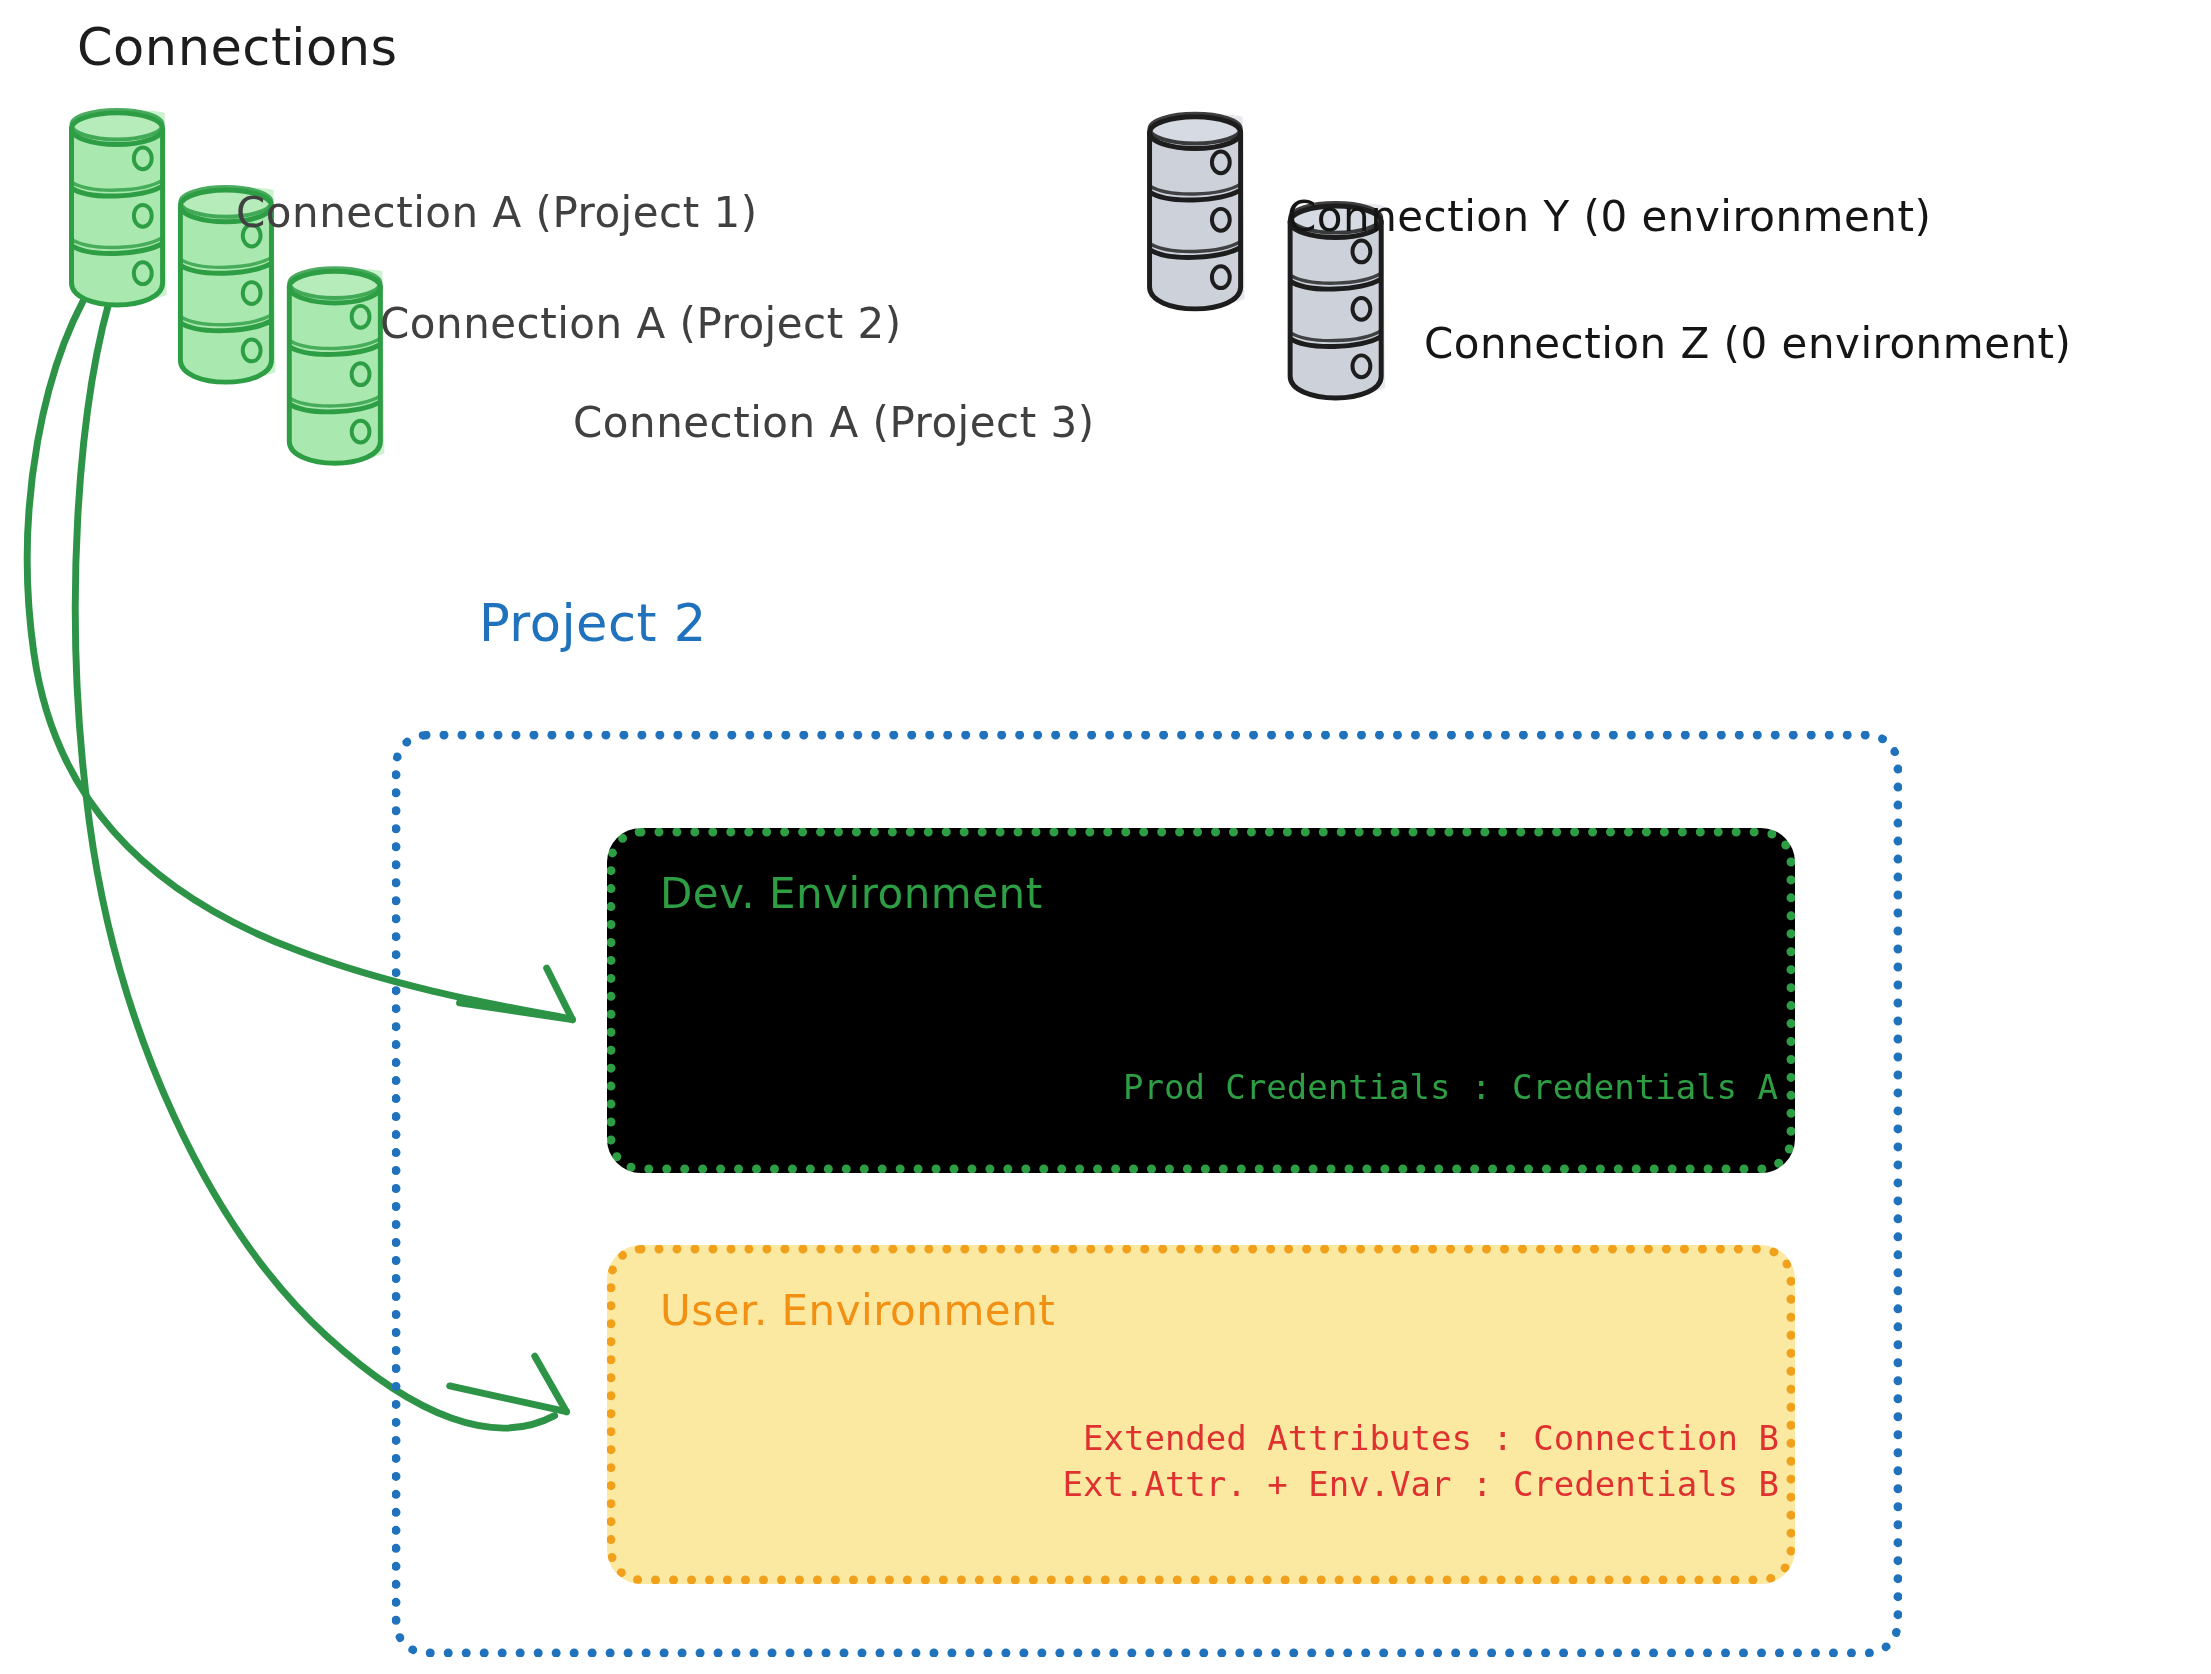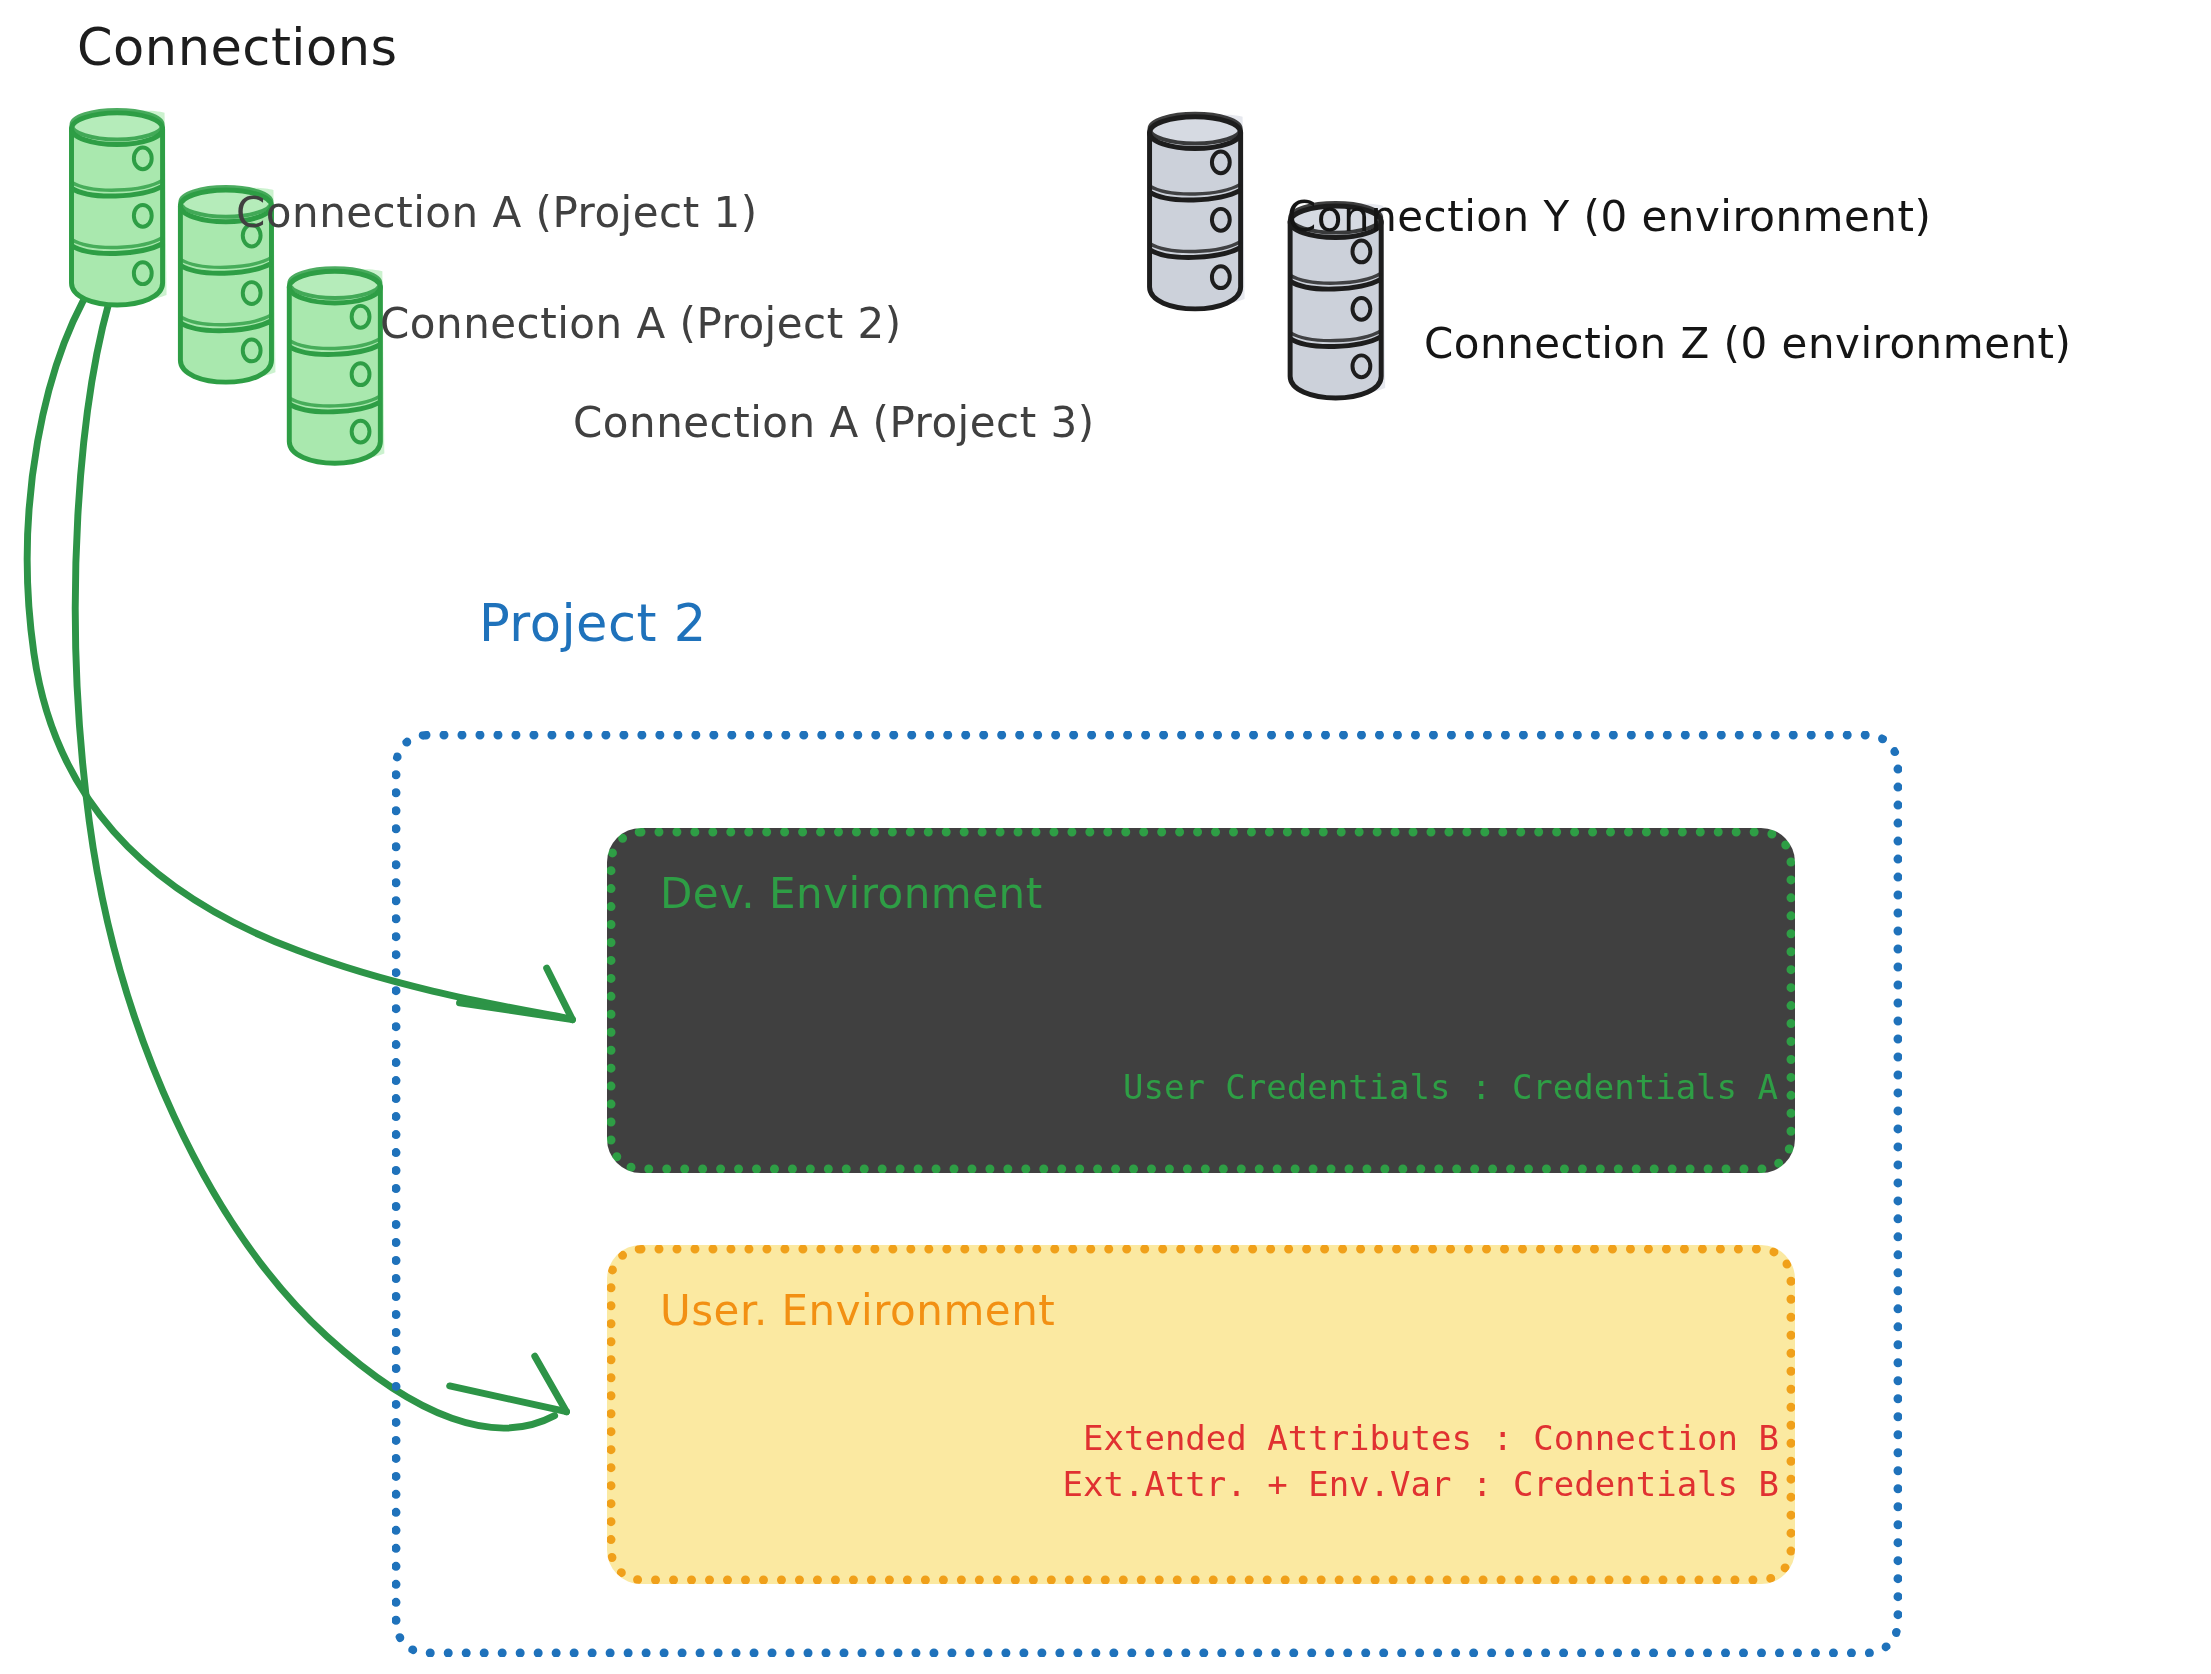--- a/index.html
+++ b/index.html
@@ -75,21 +75,21 @@
     width: 1510px; height: 926px;
     border: 9px dotted #1f72bb;
     border-radius: 34px;
     background: transparent;
   }
   #dev-box {
     left: 607px; top: 828px;
     width: 1188px; height: 345px;
     border: 9px dotted #2e9e45;
     border-radius: 34px;
-    background: #404040;
+    background: #000000;
   }
   #prod-box {
     left: 607px; top: 1245px;
     width: 1188px; height: 339px;
     border: 9px dotted #f0a01a;
     border-radius: 34px;
     background: #fbe9a1;
   }
 </style>
 </head>
@@ -208,21 +208,21 @@
   <div class="abs hand conn-label-black" style="left:1287px; top:192px;">Connection Y (0 environment)</div>
 
   <div class="abs hand conn-label-black" style="left:1424px; top:319px;">Connection Z (0 environment)</div>
 
   <div class="abs hand project-label" style="left:479px; top:594px;">Project 2</div>
 
   <div class="abs dotted-box" id="project-box"></div>
 
   <div class="abs dotted-box" id="dev-box">
     <div class="hand env-title-green abs" style="left:44px; top:32px;">Dev. Environment</div>
-    <div class="mono mono-green abs" style="left:83px; top:230px; width:1079px; text-align:right;">User Credentials : Credentials A</div>
+    <div class="mono mono-green abs" style="left:83px; top:230px; width:1079px; text-align:right;">Prod Credentials : Credentials A</div>
   </div>
 
   <div class="abs dotted-box" id="prod-box">
     <div class="hand env-title-orange abs" style="left:44px; top:32px;">User. Environment</div>
     <div class="mono mono-red abs" style="left:34px; top:164px; width:1129px; text-align:right;">Extended Attributes : Connection B</div>
     <div class="mono mono-red abs" style="left:34px; top:210px; width:1129px; text-align:right;">Ext.Attr. + Env.Var : Credentials B</div>
   </div>
 
 </div>
 

